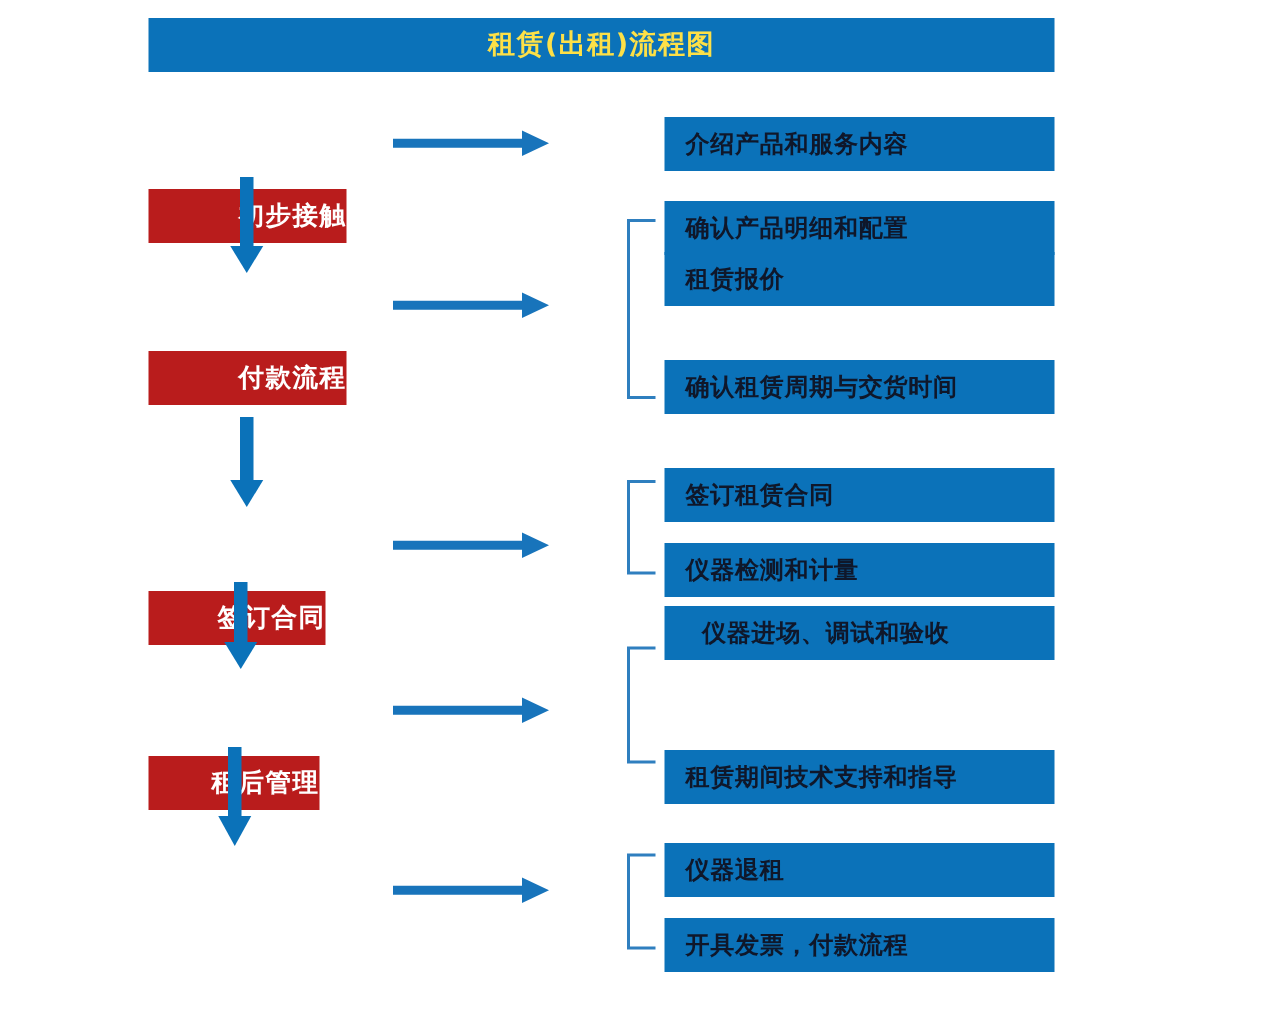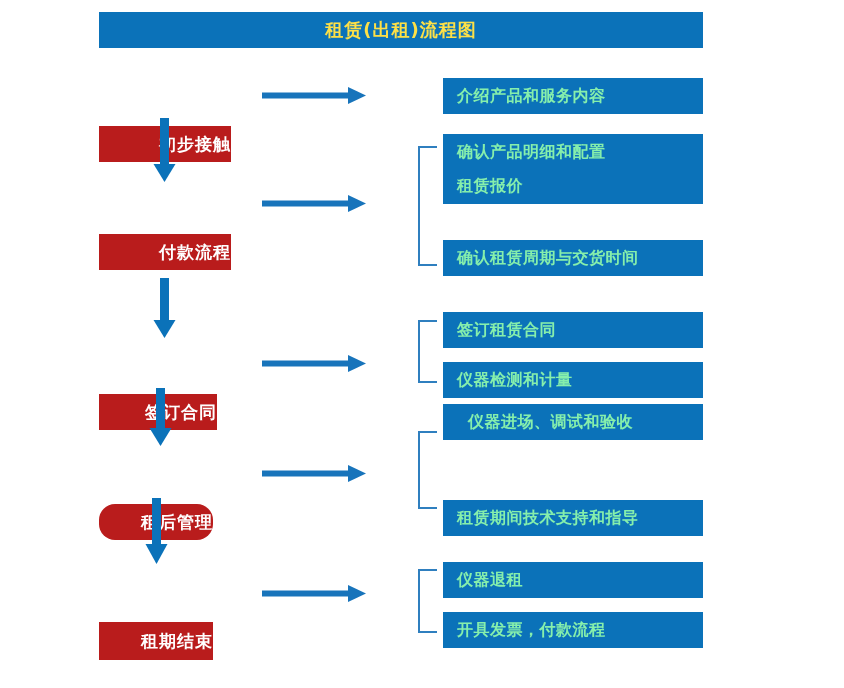--- a/index.html
+++ b/index.html
@@ -68,21 +68,21 @@
     left: 443px;
     width: 260px;
     height: 36px;
     background: #0b72b9;
     display: flex;
     align-items: center;
     box-sizing: border-box;
     padding-left: 14px;
   }
   .detail-box .detail-text {
-    color: #86efac;
+    color: #0f172a;
     font-size: 16px;
     font-weight: bold;
     line-height: 1;
     letter-spacing: 0.5px;
   }
 
   
   svg.overlay {
     position: absolute;
     left: 0;
@@ -106,27 +106,24 @@
   </div>
 
   <div class="stage-box" style="left:99px; top:186px; width:132px; height:36px;">
     <span class="stage-text">付款流程</span>
   </div>
 
   <div class="stage-box" style="left:99px; top:346px; width:118px; height:36px;">
     <span class="stage-text">签订合同</span>
   </div>
 
-  <div class="stage-box" style="left:99px; top:456px; width:114px; height:36px;border-radius:16px;">
+  <div class="stage-box" style="left:99px; top:456px; width:114px; height:36px;">
     <span class="stage-text">租后管理</span>
   </div>
 
-  <div class="stage-box" style="left:99px; top:574px; width:114px; height:38px;">
-    <span class="stage-text">租期结束</span>
-  </div>
 
   <div class="detail-box" style="top:78px;">
     <span class="detail-text">介绍产品和服务内容</span>
   </div>
 
   <div class="detail-box" style="top:134px;">
     <span class="detail-text">确认产品明细和配置</span>
   </div>
   <div class="detail-box" style="top:168px;">
     <span class="detail-text">租赁报价</span>

